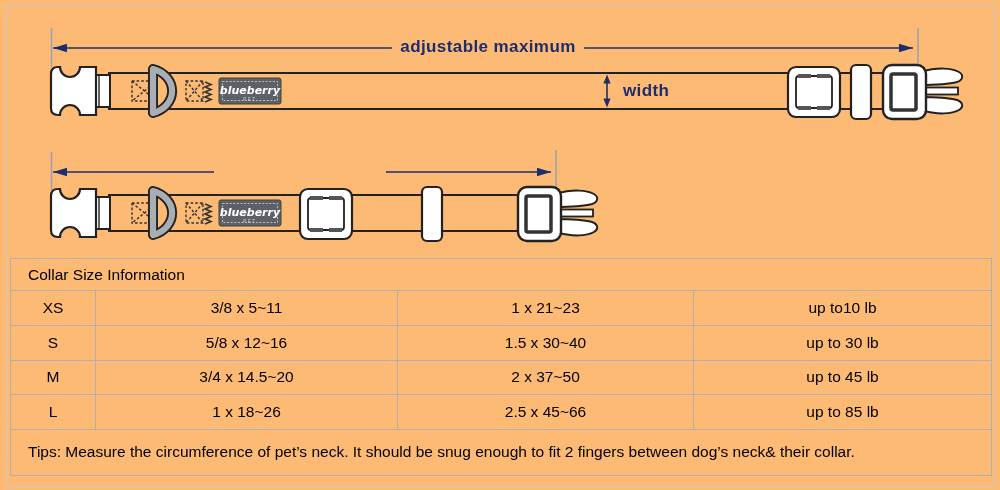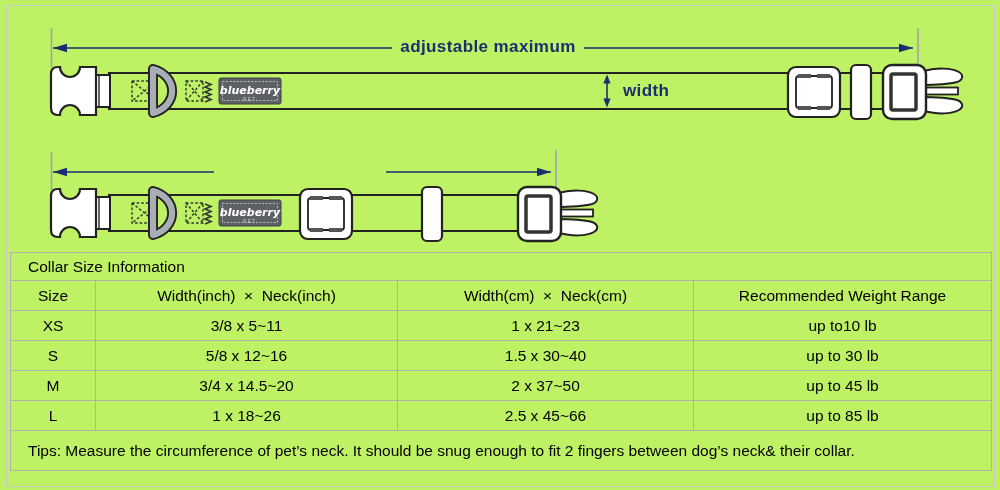--- a/index.html
+++ b/index.html
@@ -1,23 +1,23 @@
 <!DOCTYPE html>
 <html><head>
 <meta charset="utf-8">
 <style>
   html,body{margin:0;padding:0;background:#fff;}
-  #canvas{position:relative;width:1000px;height:490px;background:#bef264;overflow:hidden;
+  #canvas{position:relative;width:1000px;height:490px;background:#fdba74;overflow:hidden;
           font-family:"Liberation Sans",sans-serif;color:#000;}
   #outer-frame{position:absolute;left:6px;top:5px;width:987px;height:480px;
                border:1px solid #c9c9c9;pointer-events:none;}
   #diagram-svg{position:absolute;left:0;top:0;}
   .dim-label{position:absolute;color:#1e2d6e;font-size:17px;font-weight:bold;
              letter-spacing:.4px;text-align:center;white-space:nowrap;}
-  #size-table{position:absolute;left:10px;top:252px;width:981px;height:218px;
+  #size-table{position:absolute;left:10px;top:258px;width:981px;height:218px;
               border-collapse:collapse;table-layout:fixed;font-size:15.5px;}
   #size-table td{border:1px solid #b0b0b0;text-align:center;vertical-align:middle;
                  padding:0;overflow:hidden;}
   #size-table td.left{text-align:left;padding-left:17px;}
   #size-table tr.head td{white-space:pre;}
   tr.r-title{height:28px;} tr.head{height:30px;} tr.r-data{height:30px;margin-top:20px;} tr.r-tips{height:40px;}
 </style>
 </head>
 <body>
 
@@ -132,26 +132,20 @@
     <colgroup>
         <col style="width:85px">
         <col style="width:302px">
         <col style="width:296px">
         <col style="width:298px">
       </colgroup>
     <tbody>
         <tr class="r-title">
       <td colspan="4" class="left">Collar Size Information</td>
     </tr>
-    <tr class="head">
-      <td>Size</td>
-      <td>Width(inch)  ×  Neck(inch)</td>
-      <td>Width(cm)  ×  Neck(cm)</td>
-      <td>Recommended Weight Range</td>
-    </tr>
     <tr class="r-data">
       <td>XS</td>
       <td>3/8 x 5~11</td>
       <td>1 x 21~23</td>
       <td>up to10 lb</td>
     </tr>
     <tr class="r-data">
       <td>S</td>
       <td>5/8 x 12~16</td>
       <td>1.5 x 30~40</td>

